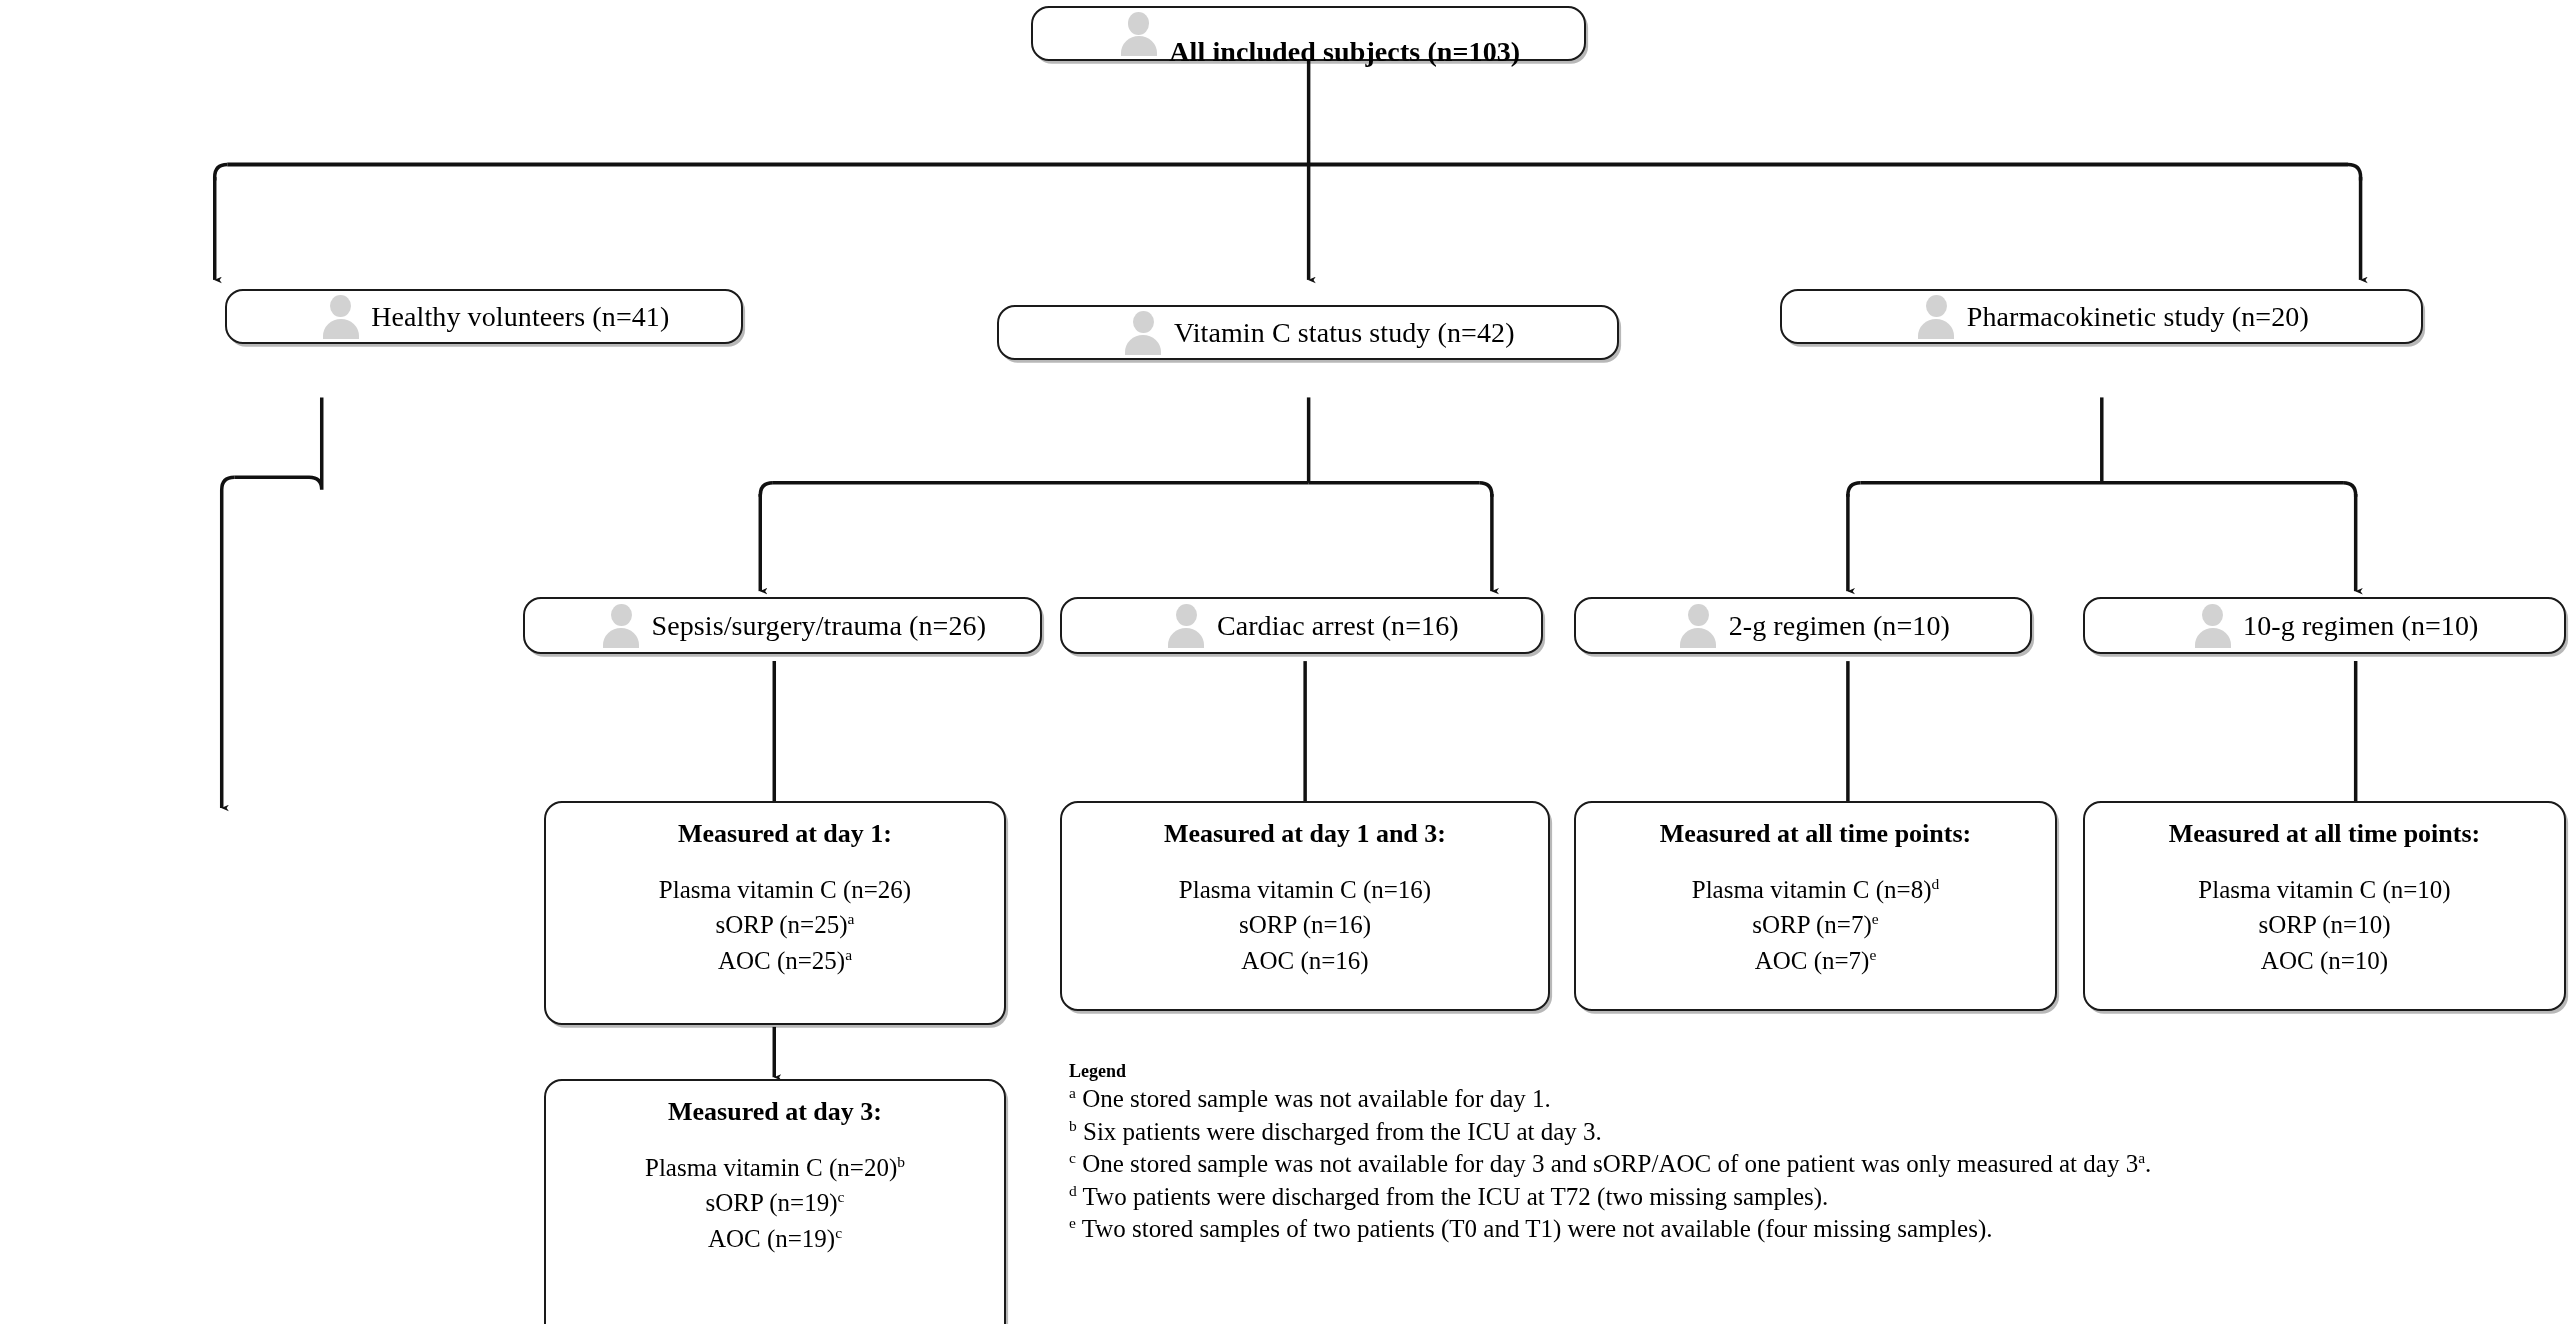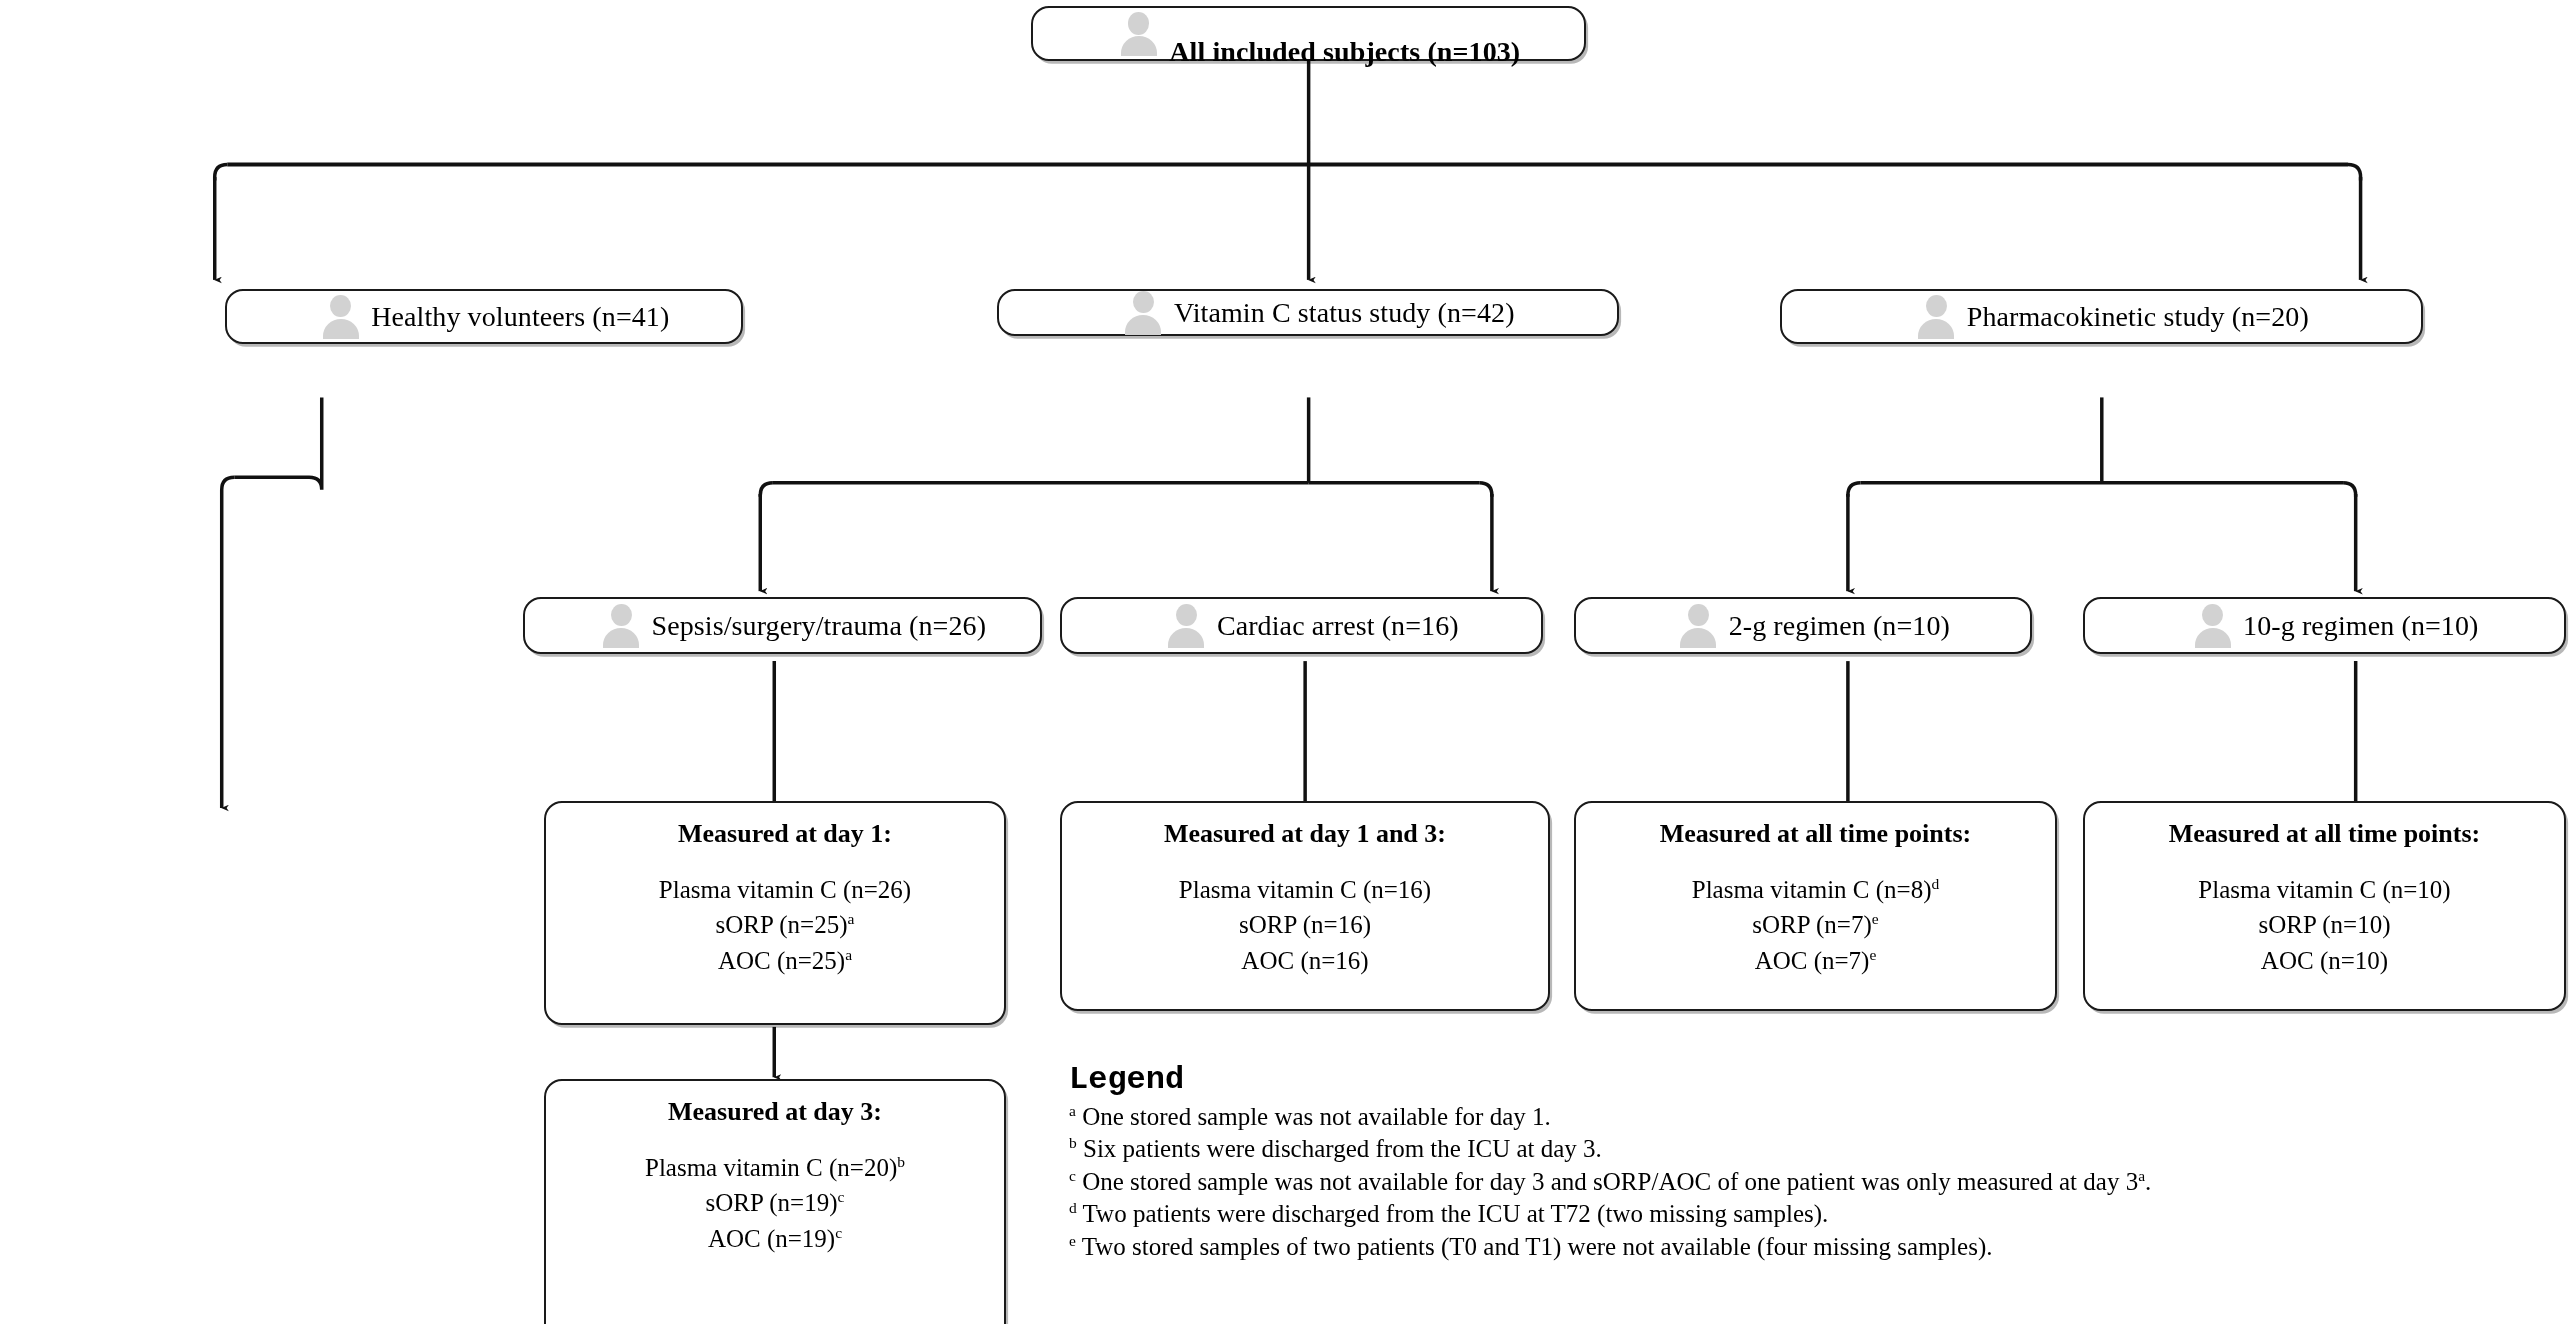--- a/index.html
+++ b/index.html
@@ -48,21 +48,21 @@
     display:flex;flex-direction:column;align-items:center;
     padding-top:15.4px;
     z-index:3;
   }
   .mbox .mhead{font-size:26px;font-weight:bold;line-height:1.25;text-align:center;}
   .mbox .mlist{margin-top:21px;text-align:center;}
   .mbox .mlist div{font-size:25px;line-height:1.42;white-space:nowrap;}
   sup{font-size:0.62em;vertical-align:super;line-height:0;}
 
   .legend{position:absolute;left:1069px;top:1060px;width:1476px;z-index:4;}
-  .legend .ltitle{font-size:32px;font-weight:bold;line-height:1.28;font-family:Liberation Mono, monospace;}
+  .legend .ltitle{font-size:18px;font-weight:bold;line-height:1.28;}
   .legend .lrow{font-size:25px;line-height:1.30;white-space:nowrap;}
   .legend .lrow .mk{font-size:0.62em;vertical-align:super;line-height:0;}
 </style>
 </head>
 <body>
 
 <div id="stage">
 
   <svg id="wires" viewBox="0 0 3683 1894">
     <defs>
@@ -119,21 +119,21 @@
   </div>
 
   <div class="node center" style="left:225px;top:289px;width:518px;height:55px;">
     <span class="person">
       <span class="head"></span>
         <span class="body"></span>
     </span>
     <span class="ntext">Healthy volunteers (n=41)</span>
   </div>
 
-  <div class="node center" style="left:997px;top:289px;width:622px;height:47px;">
+  <div class="node center" style="left:997px;top:305px;width:622px;height:55px;">
     <span class="person">
       <span class="head"></span>
         <span class="body"></span>
     </span>
     <span class="ntext">Vitamin C status study (n=42)</span>
   </div>
 
   <div class="node center" style="left:1780px;top:289px;width:643px;height:55px;">
     <span class="person">
       <span class="head"></span>

